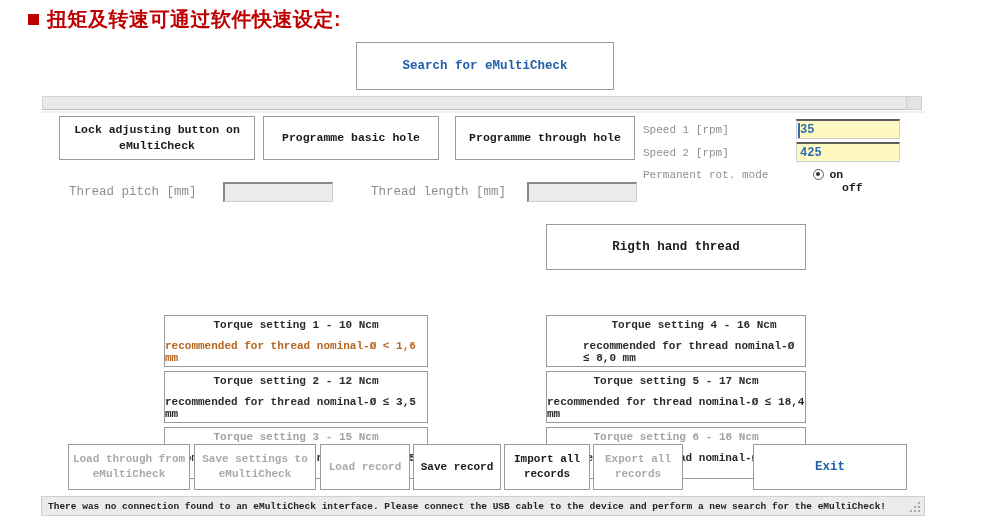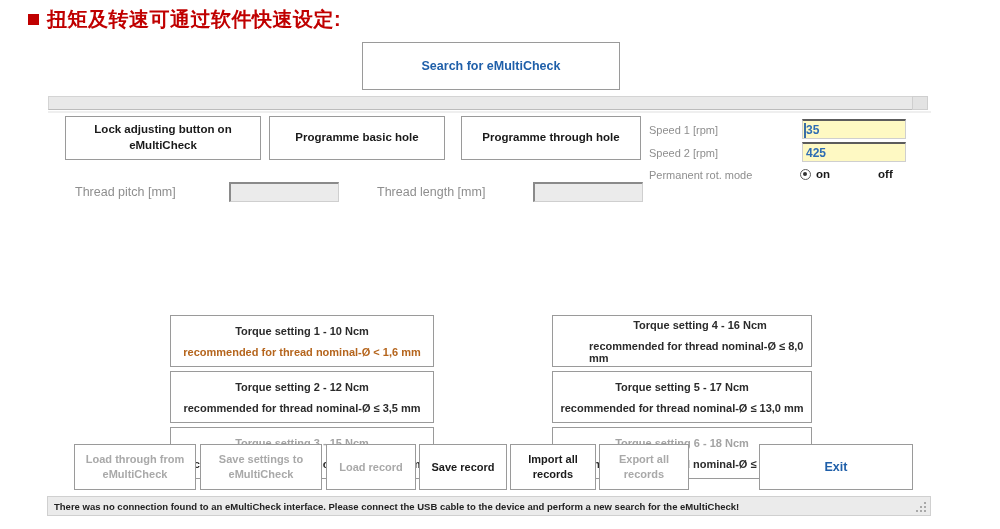--- a/index.html
+++ b/index.html
@@ -33,23 +33,24 @@
     color: #C00000;
     font-size: 20px;
     font-weight: bold;
     letter-spacing: 0.5px;
     white-space: nowrap;
   }
 
   
   .app {
     position: absolute;
-    left: 17px; top: 36px;
+    left: 11px; top: 36px;
     width: 888px; height: 493px;
     background: #ffffff;
+    font-family: Liberation Mono, monospace;
   }
 
   
   .search-btn {
     position: absolute;
     left: 325px; top: 6px;
     width: 258px; height: 48px;
     background: #ffffff;
     border: 1px solid #9a9a9a;
     display: flex; align-items: center; justify-content: center;
@@ -124,21 +125,21 @@
   }
   #inp-speed1 { left: 765px; top: 83px; width: 104px; height: 20px; }
   #inp-speed2 { left: 765px; top: 106px; width: 104px; height: 20px; }
   .caret {
     position: absolute;
     left: 1px; top: 2px;
     width: 2px; height: 15px;
     background: #3a6ea5;
   }
 
-  .radio-group { position: absolute; left: 763px; top: 132px; display: flex; align-items: center; }
+  .radio-group { position: absolute; left: 763px; top: 132px; display: flex; align-items: center; flex-direction: column; }
   .radio {
     width: 11px; height: 11px;
     border-radius: 50%;
     border: 1.5px solid #5c5c5c;
     display: inline-block;
     position: relative;
     margin-right: 5px;
   }
   .radio.checked::after {
     content: "";
@@ -311,41 +312,44 @@
 
     <div class="field-label" id="lbl-pitch">Thread pitch [mm]</div>
     <div class="txt-input" id="inp-pitch">
       <span></span>
     </div>
     <div class="field-label" id="lbl-length">Thread length [mm]</div>
     <div class="txt-input" id="inp-length">
       <span></span>
     </div>
 
+    <div class="col-head" id="head-right">
+      <span>Rigth hand thread</span>
+    </div>
 
     <div class="torque" id="tq1">
       <span class="torque-title">Torque setting 1 - 10 Ncm</span>
       <span class="torque-rec accent">recommended for thread nominal-Ø &lt; 1,6 mm</span>
     </div>
     <div class="torque" id="tq2">
       <span class="torque-title">Torque setting 2 - 12 Ncm</span>
       <span class="torque-rec">recommended for thread nominal-Ø ≤ 3,5 mm</span>
     </div>
     <div class="torque" id="tq3">
       <span class="torque-title dim">Torque setting 3 - 15 Ncm</span>
       <span class="torque-rec">recommended for thread nominal-Ø ≤ 5,5 mm</span>
     </div>
 
     <div class="torque" id="tq4">
       <span class="torque-title">Torque setting 4 - 16 Ncm</span>
       <span class="torque-rec">recommended for thread nominal-Ø ≤ 8,0 mm</span>
     </div>
     <div class="torque" id="tq5">
       <span class="torque-title">Torque setting 5 - 17 Ncm</span>
-      <span class="torque-rec">recommended for thread nominal-Ø ≤ 13,0 mm</span>
+      <span class="torque-rec">recommended for thread nominal-Ø ≤ 18,4 mm</span>
     </div>
     <div class="torque" id="tq6">
       <span class="torque-title dim">Torque setting 6 - 18 Ncm</span>
       <span class="torque-rec">recommended for thread nominal-Ø ≤ 29,0 mm</span>
     </div>
 
     <div class="bbtn dim" id="bb1">
       <span>Load through from eMultiCheck</span>
     </div>
     <div class="bbtn dim" id="bb2">

